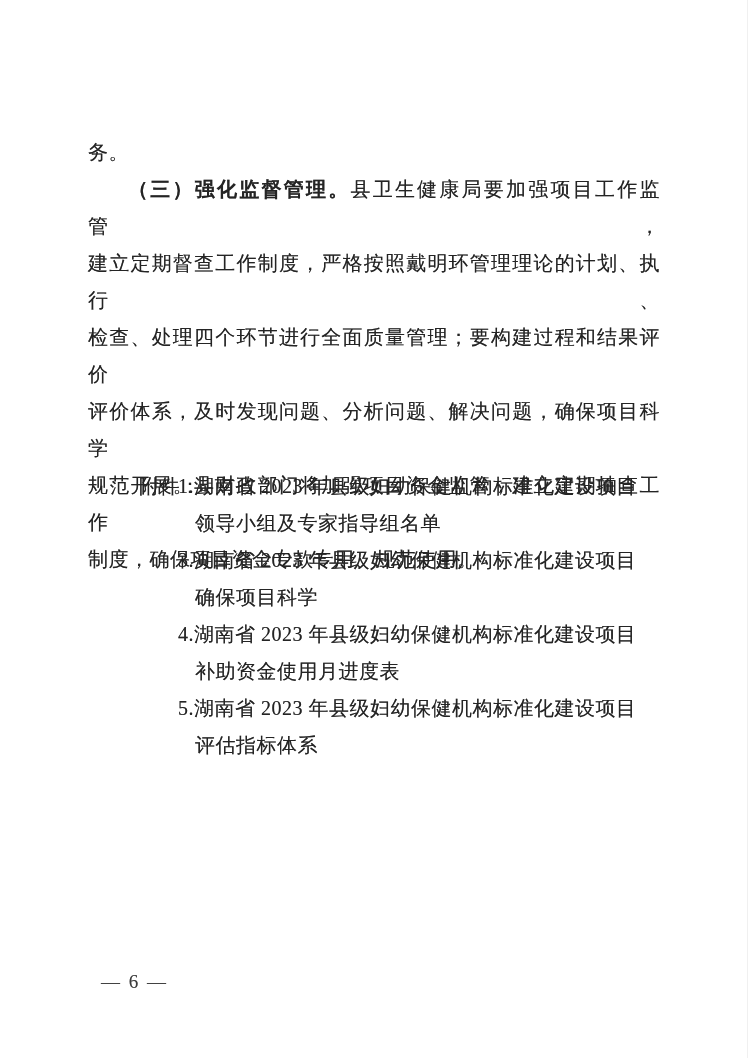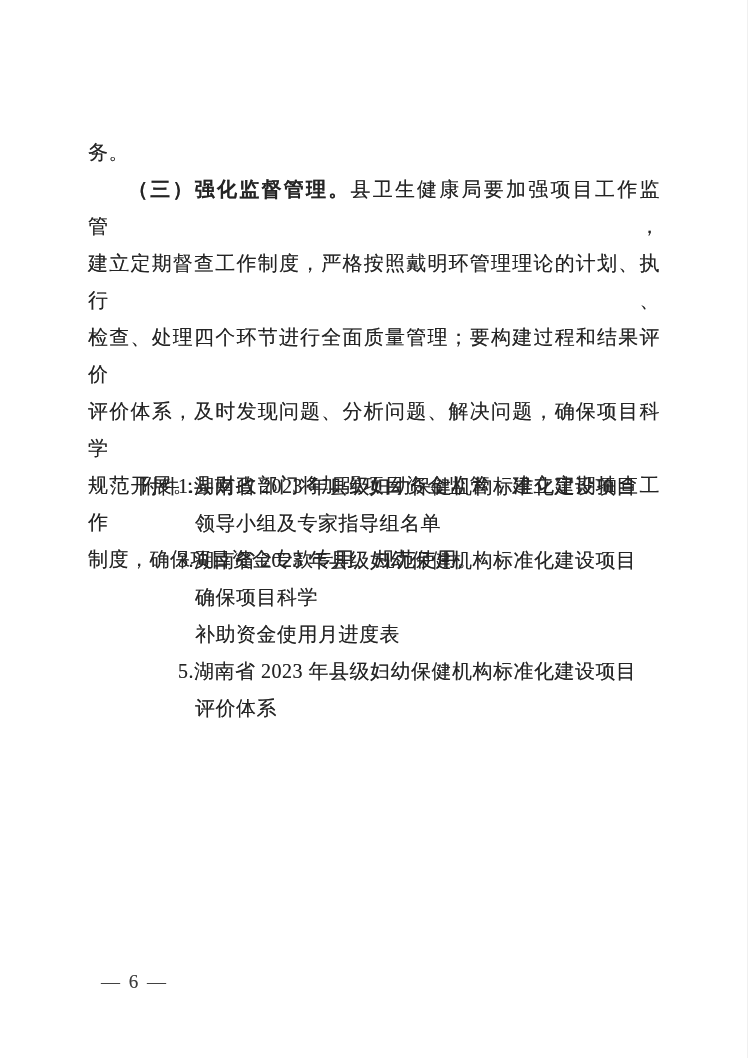--- a/index.html
+++ b/index.html
@@ -92,23 +92,24 @@
     <div class="attach-items">
       <div class="attach-item">
         <div class="l1">1.湖南省 2023 年县级妇幼保健机构标准化建设项目</div>
         <div class="l2">领导小组及专家指导组名单</div>
       </div>
       <div class="attach-item">
         <div class="l1">3.湖南省 2023 年县级妇幼保健机构标准化建设项目</div>
         <div class="l2">确保项目科学</div>
       </div>
       <div class="attach-item">
+        <div class="l1">4.湖南省 2023 年县级妇幼保健机构标准化建设项目</div>
         <div class="l2">补助资金使用月进度表</div>
       </div>
       <div class="attach-item">
         <div class="l1">5.湖南省 2023 年县级妇幼保健机构标准化建设项目</div>
-        <div class="l2">评价体系</div>
+        <div class="l2">评估指标体系</div>
       </div>
     </div>
   </div>
 
   <div class="footer">— 6 —</div>
 </div>
 
 </body></html>

